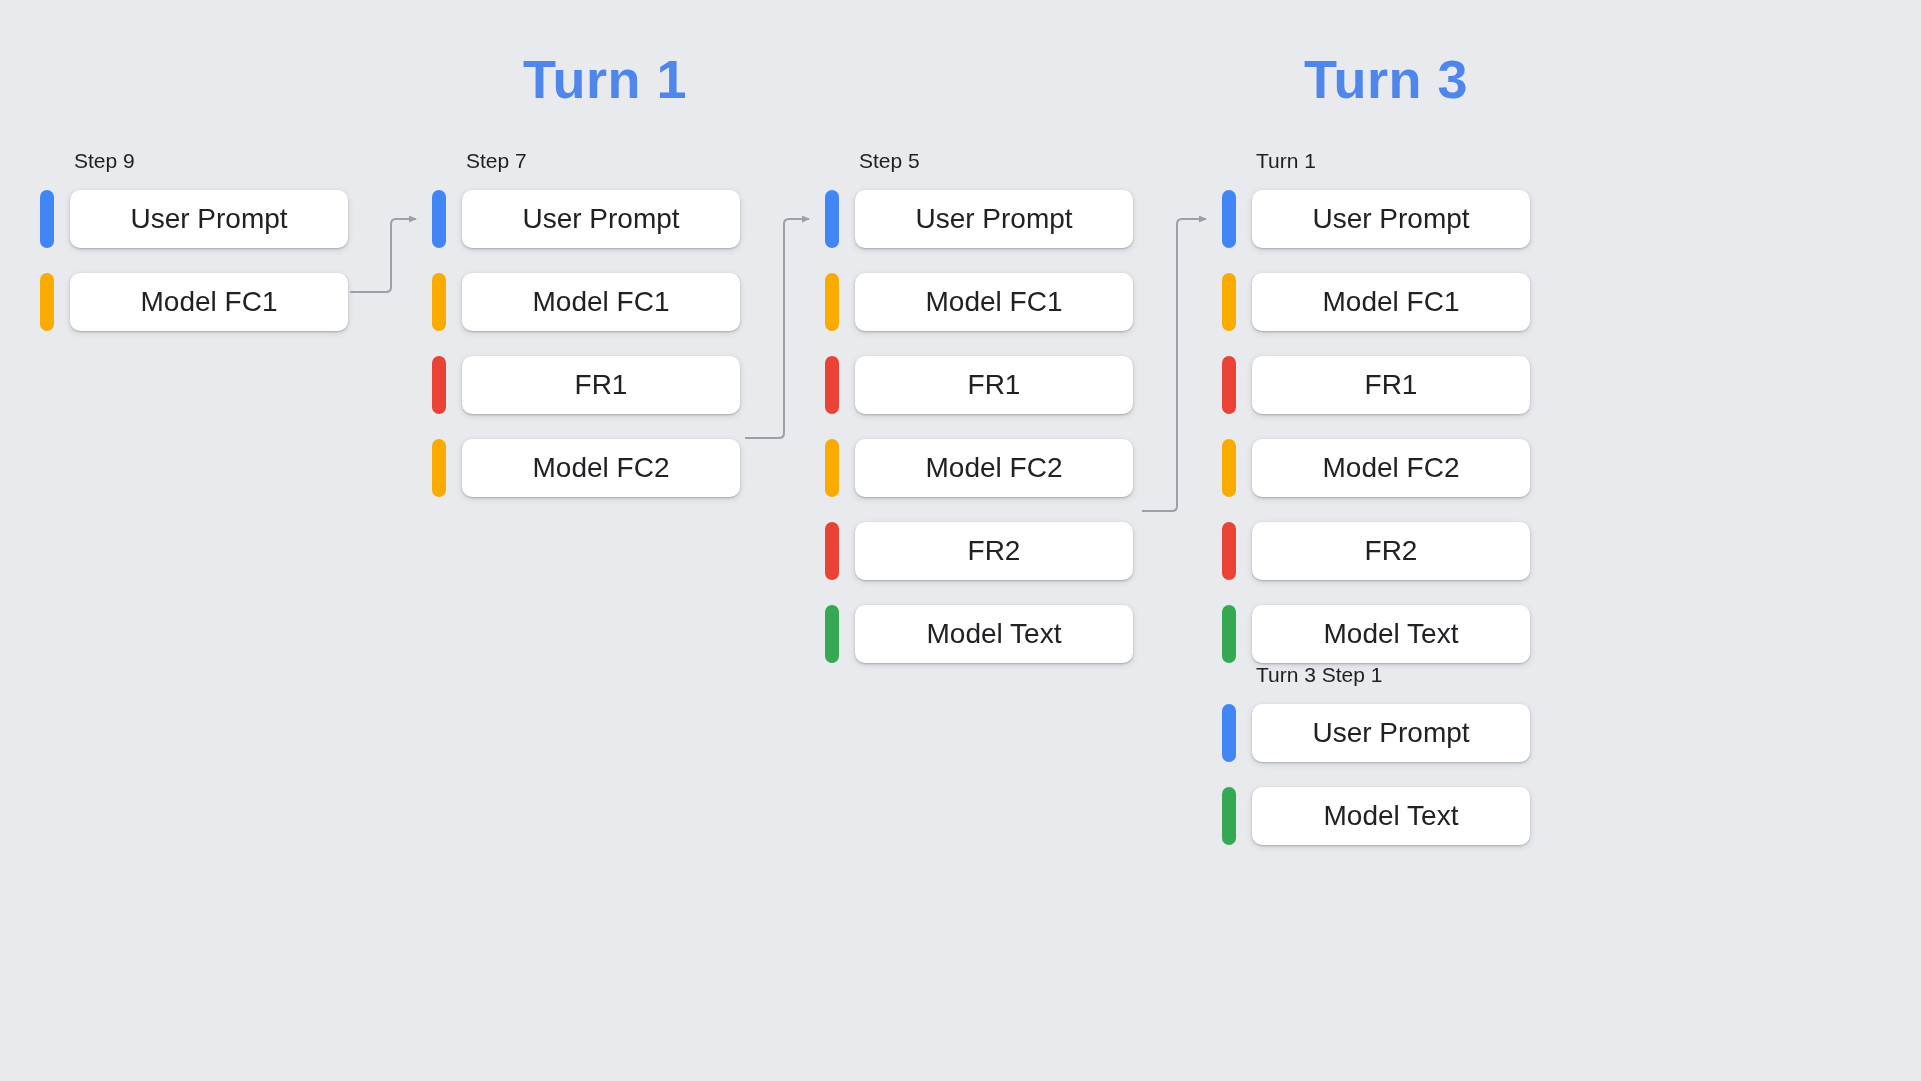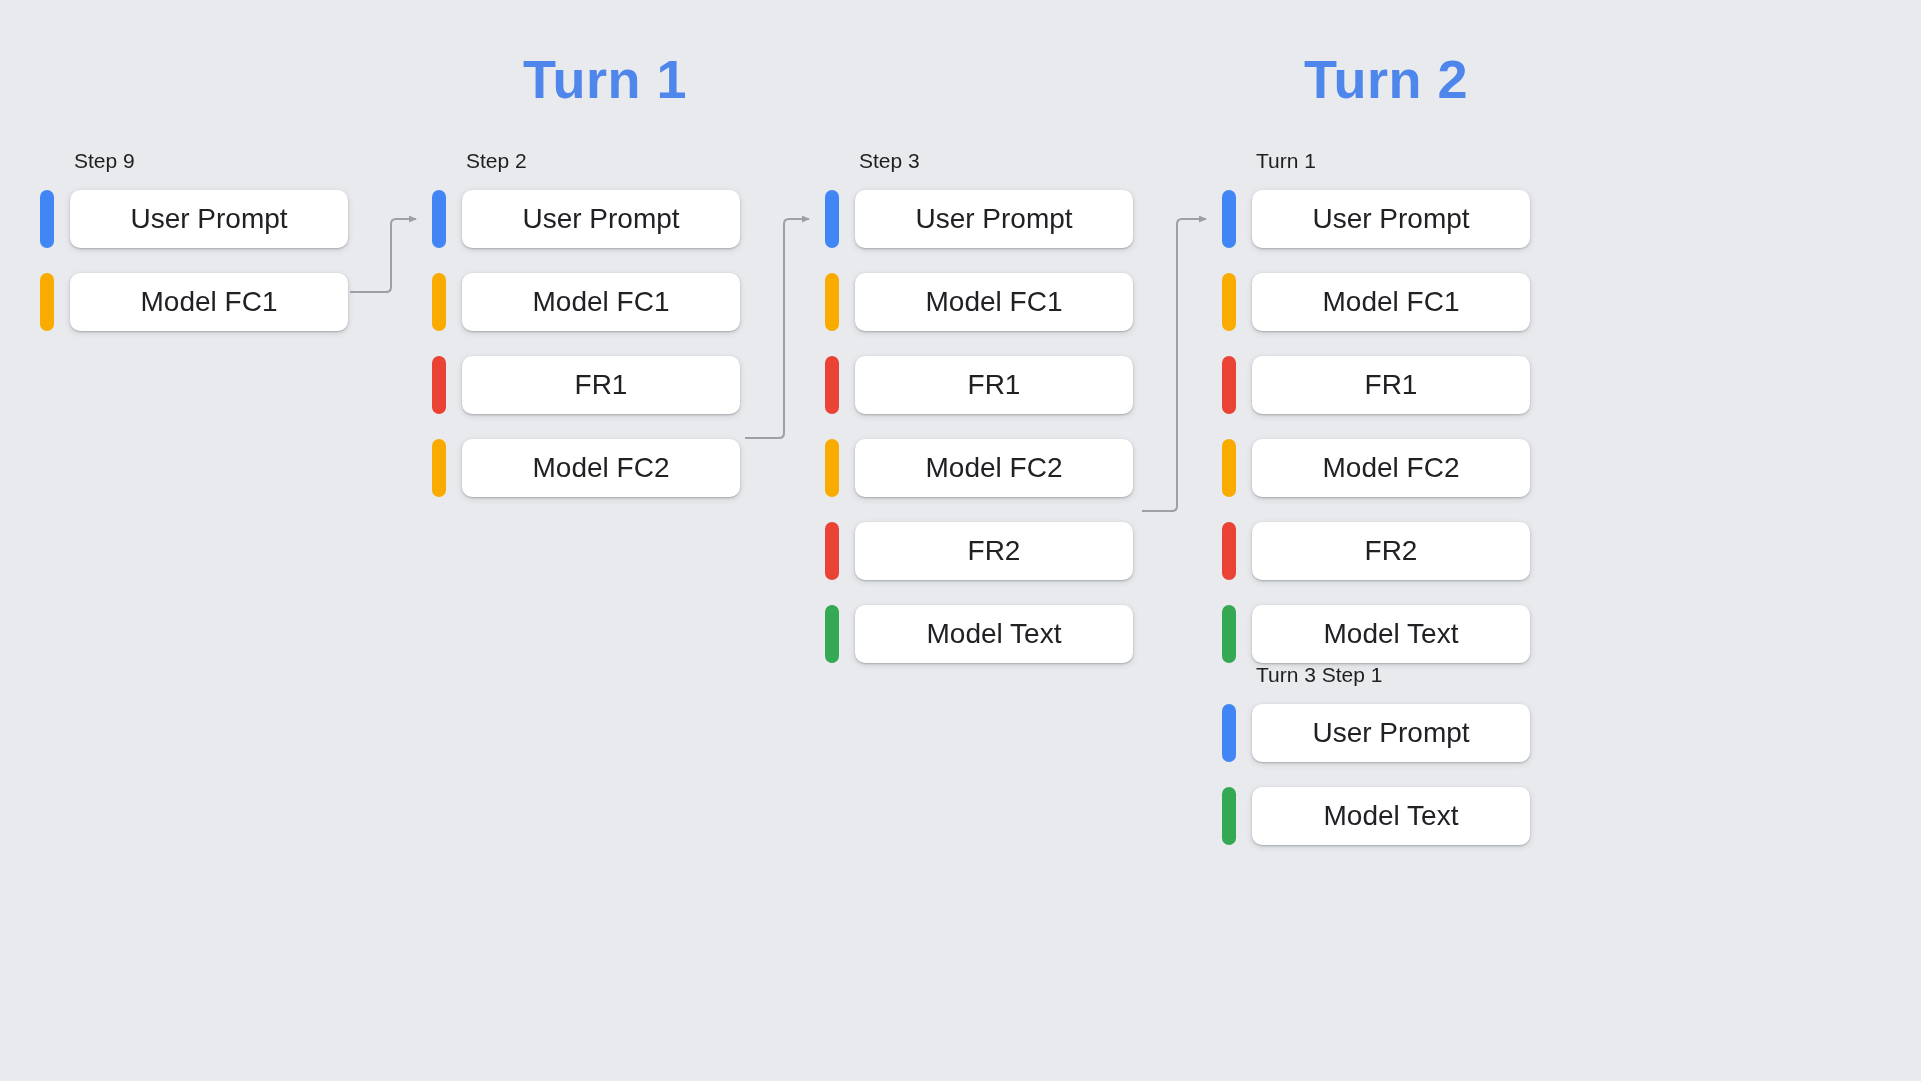--- a/index.html
+++ b/index.html
@@ -77,38 +77,38 @@
     stroke: var(--arrow, #9AA0A6);
     stroke-width: 2;
   }
 </style>
 </head>
 <body>
 
 <div class="stage">
 
   <div class="turn-title t1">Turn 1</div>
-  <div class="turn-title t2">Turn 2</div>
+  <div class="turn-title t2">Turn 3</div>
 
   <div class="group g1">
     <div class="glabel">Step 9</div>
     <div class="rows">
         <div class="row">
           <span class="bar" style="background: rgb(66, 133, 244);"></span>
           <div class="card">User Prompt</div>
         </div>
         <div class="row">
           <span class="bar" style="background: rgb(249, 171, 0);"></span>
           <div class="card">Model FC1</div>
         </div>
       </div>
   </div>
 
   <div class="group g2">
-    <div class="glabel">Step 2</div>
+    <div class="glabel">Step 7</div>
     <div class="rows">
         <div class="row">
           <span class="bar" style="background: rgb(66, 133, 244);"></span>
           <div class="card">User Prompt</div>
         </div>
         <div class="row">
           <span class="bar" style="background: rgb(249, 171, 0);"></span>
           <div class="card">Model FC1</div>
         </div>
         <div class="row">
@@ -116,21 +116,21 @@
           <div class="card">FR1</div>
         </div>
         <div class="row">
           <span class="bar" style="background: rgb(249, 171, 0);"></span>
           <div class="card">Model FC2</div>
         </div>
       </div>
   </div>
 
   <div class="group g3">
-    <div class="glabel">Step 3</div>
+    <div class="glabel">Step 5</div>
     <div class="rows">
         <div class="row">
           <span class="bar" style="background: rgb(66, 133, 244);"></span>
           <div class="card">User Prompt</div>
         </div>
         <div class="row">
           <span class="bar" style="background: rgb(249, 171, 0);"></span>
           <div class="card">Model FC1</div>
         </div>
         <div class="row">

